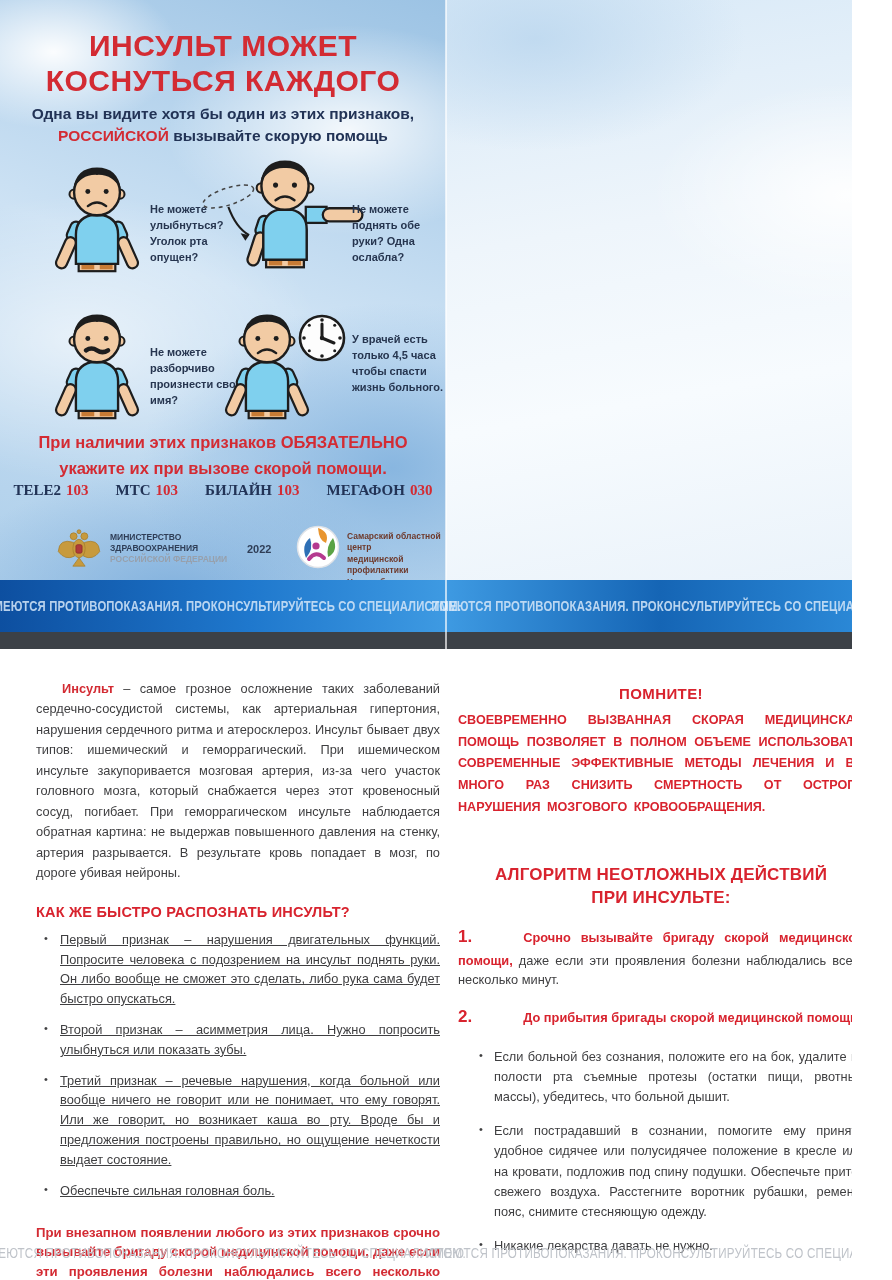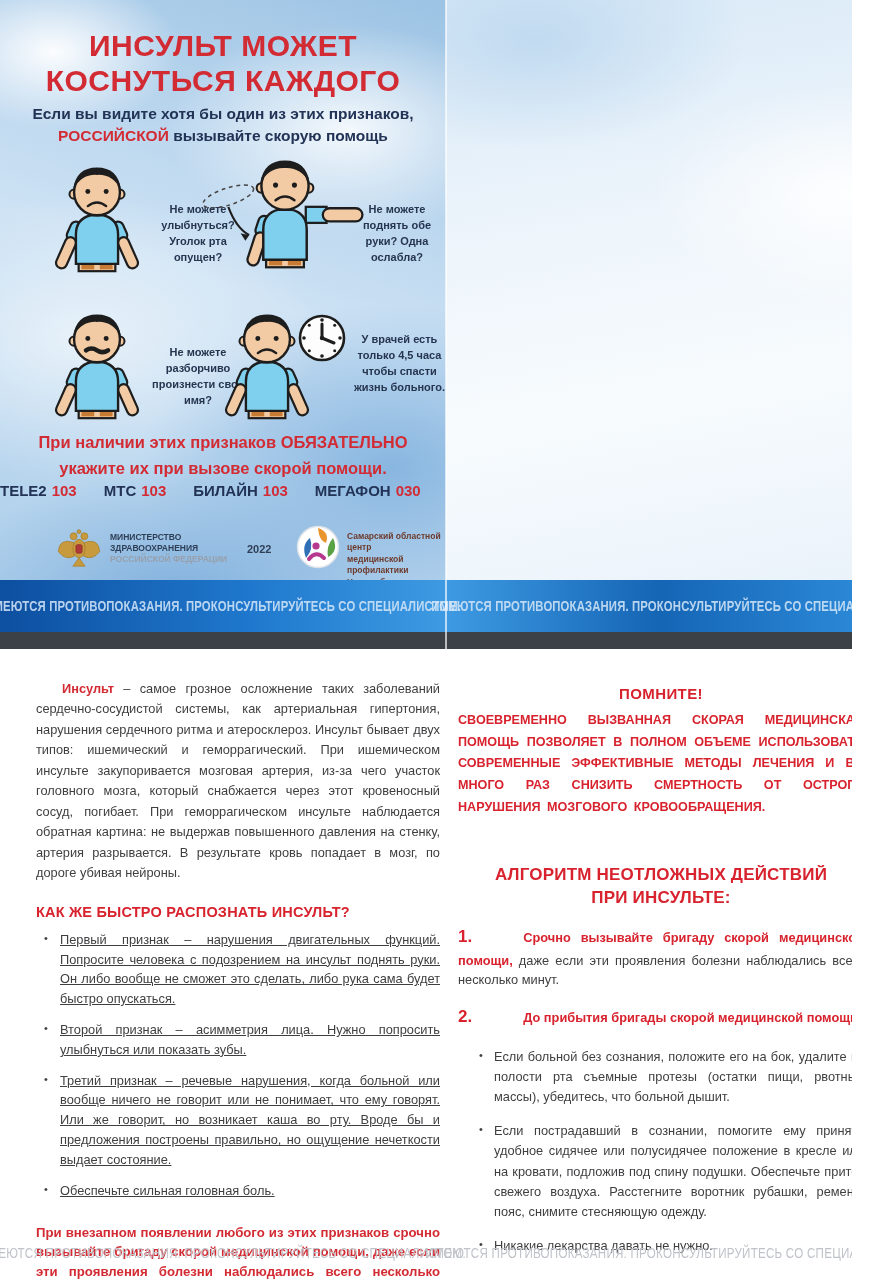--- a/index.html
+++ b/index.html
@@ -23,26 +23,26 @@
       linear-gradient(170deg,#d8e9f7 0%,#eef5fb 35%,#f7fbfe 60%,#e6f0f9 100%);}
   .fold{position:absolute;left:445px;top:0;width:2px;height:650px;background:rgba(255,255,255,.65);z-index:6;}
 
   .stroke-title{position:absolute;top:28px;left:0;width:100%;text-align:center;white-space:pre-line;
     font-size:30px;line-height:1.17;font-weight:bold;color:#d32b33;letter-spacing:.5px;}
   .subtitle{position:absolute;top:103px;left:0;width:100%;text-align:center;
     font-size:15.5px;line-height:1.4;font-weight:bold;color:#223356;}
   .red{color:#d32b33;}
 
   .sign-fig{position:absolute;}
-  .sign-cap{position:absolute;font-size:11px;line-height:1.45;font-weight:bold;color:#26354f;text-align:center;}
+  .sign-cap{position:absolute;font-size:11px;line-height:1.45;font-weight:bold;color:#26354f;}
 
   .warning{position:absolute;top:430px;left:0;width:100%;text-align:center;white-space:pre-line;
     font-size:16.5px;line-height:1.55;font-weight:bold;color:#d32b33;}
-  .phones{position:absolute;top:482px;left:0;width:100%;display:flex;gap:27px;
-    font-size:15px;font-weight:bold;color:#223356;}
+  .phones{position:absolute;top:482px;left:0;width:100%;display:flex;justify-content:center;gap:27px;
+    font-size:15px;font-weight:bold;color:#223356;font-family:Liberation Serif, serif;}
   .phones .num{color:#d32b33;margin-left:5px;}
 
   .logo-eagle{position:absolute;left:56px;top:524px;width:46px;height:46px;}
   .min-rf-text{position:absolute;left:110px;top:532px;width:140px;font-size:8.5px;line-height:1.3;
     font-weight:bold;color:#2f3e57;text-transform:uppercase;}
   .min-rf-text .gray{color:#97a0ac;}
   .year{position:absolute;left:247px;top:543px;font-size:11px;font-weight:bold;color:#2f3e57;}
   .logo-round{position:absolute;left:296px;top:525px;width:44px;height:44px;}
   .center-rf-text{position:absolute;left:347px;top:531px;width:110px;font-size:8.5px;line-height:1.35;
     font-weight:bold;color:#6e3a2c;}
@@ -90,21 +90,21 @@
 
 <div class="poster">
 
   <div class="front">
     <div class="page-left">
 
       <div class="stroke-title">ИНСУЛЬТ МОЖЕТ
 КОСНУТЬСЯ КАЖДОГО</div>
 
       <div class="subtitle">
-        <span>Если вы видите хотя бы один из этих признаков,</span><br>
+        <span>Одна вы видите хотя бы один из этих признаков,</span><br>
         <span class="red">РОССИЙСКОЙ</span><span> вызывайте скорую помощь</span>
       </div>
 
       <div class="sign-fig" style="left:42px;top:156px;width:110px;height:124px;">
         <svg viewBox="0 0 120 124" width="110" height="124">
           <g transform="translate(34,64) rotate(24)">
               <rect x="0" y="0" width="15" height="22" rx="6" fill="#7fd0ee" stroke="#1d1d1d" stroke-width="2.4"></rect>
               <rect x="1.5" y="18" width="12" height="36" rx="6" fill="#f2cba4" stroke="#1d1d1d" stroke-width="2.4"></rect>
             </g>
           <g transform="translate(86,64) rotate(-24)">

